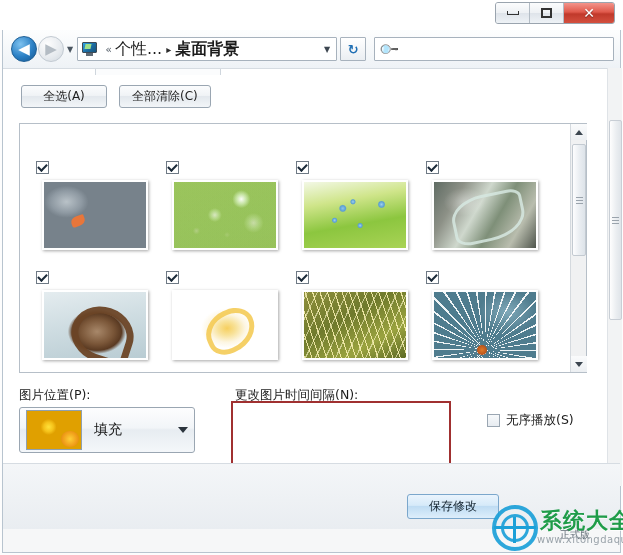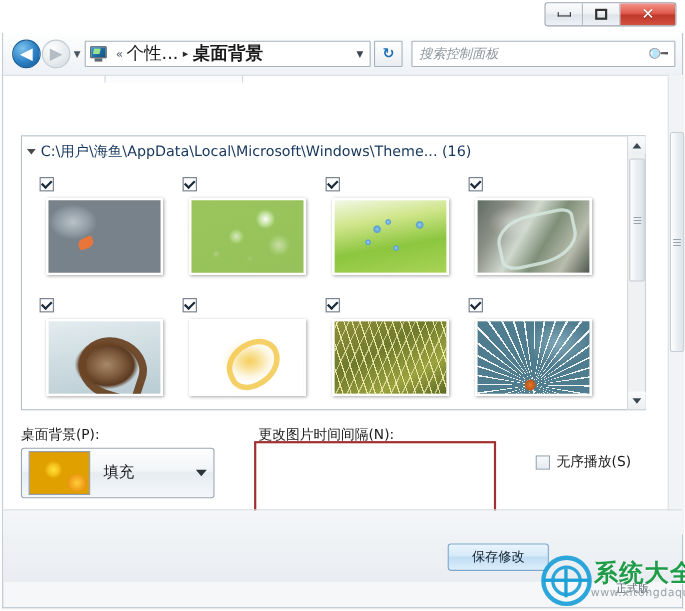--- a/index.html
+++ b/index.html
@@ -653,35 +653,34 @@
       <span class="crumb-sep">▸</span>
       <span class="crumb">桌面背景</span>
       <span class="addr-drop">▼</span>
     </div>
 
     <div class="refresh-btn">
       <span>↻</span>
     </div>
 
     <div class="search-box">
-      <span class="search-ph">搜索控制面板</span>
       <span class="search-icon">🔍</span>
     </div>
   </div>
 
   <div class="content">
 
     <div class="tab-stub"></div>
 
+    <div class="btn-row">
+      <div class="gbtn">全选(A)</div>
+      <div class="gbtn">全部清除(C)</div>
+    </div>
 
     <div class="list-panel">
-      <div class="group-header">
-        <span class="group-tri"></span>
-        <span class="group-path">C:\用户\海鱼\AppData\Local\Microsoft\Windows\Theme... (16)</span>
-      </div>
 
       <div class="thumb-grid">
         <div class="thumb-cell">
           <span class="thumb-check"></span>
           <span class="thumb-img tb-stones"></span>
         </div>
         <div class="thumb-cell">
           <span class="thumb-check"></span>
           <span class="thumb-img tb-drops"></span>
         </div>
@@ -718,21 +717,21 @@
         <div class="vs-thumb">
           <span class="vs-grip"></span>
         </div>
         <div class="vs-arrow down">
           <span class="vs-tri-down"></span>
         </div>
       </div>
     </div>
 
     <div class="ctrl-area">
-      <div class="lbl lbl-pos">桌面背景(P):</div>
+      <div class="lbl lbl-pos">图片位置(P):</div>
       <div class="lbl lbl-int">更改图片时间间隔(N):</div>
 
       <div class="pos-combo">
         <span class="pos-thumb"></span>
         <span class="pos-text">填充</span>
         <span class="combo-caret"></span>
       </div>
 
       <div class="hl-box"></div>
 

